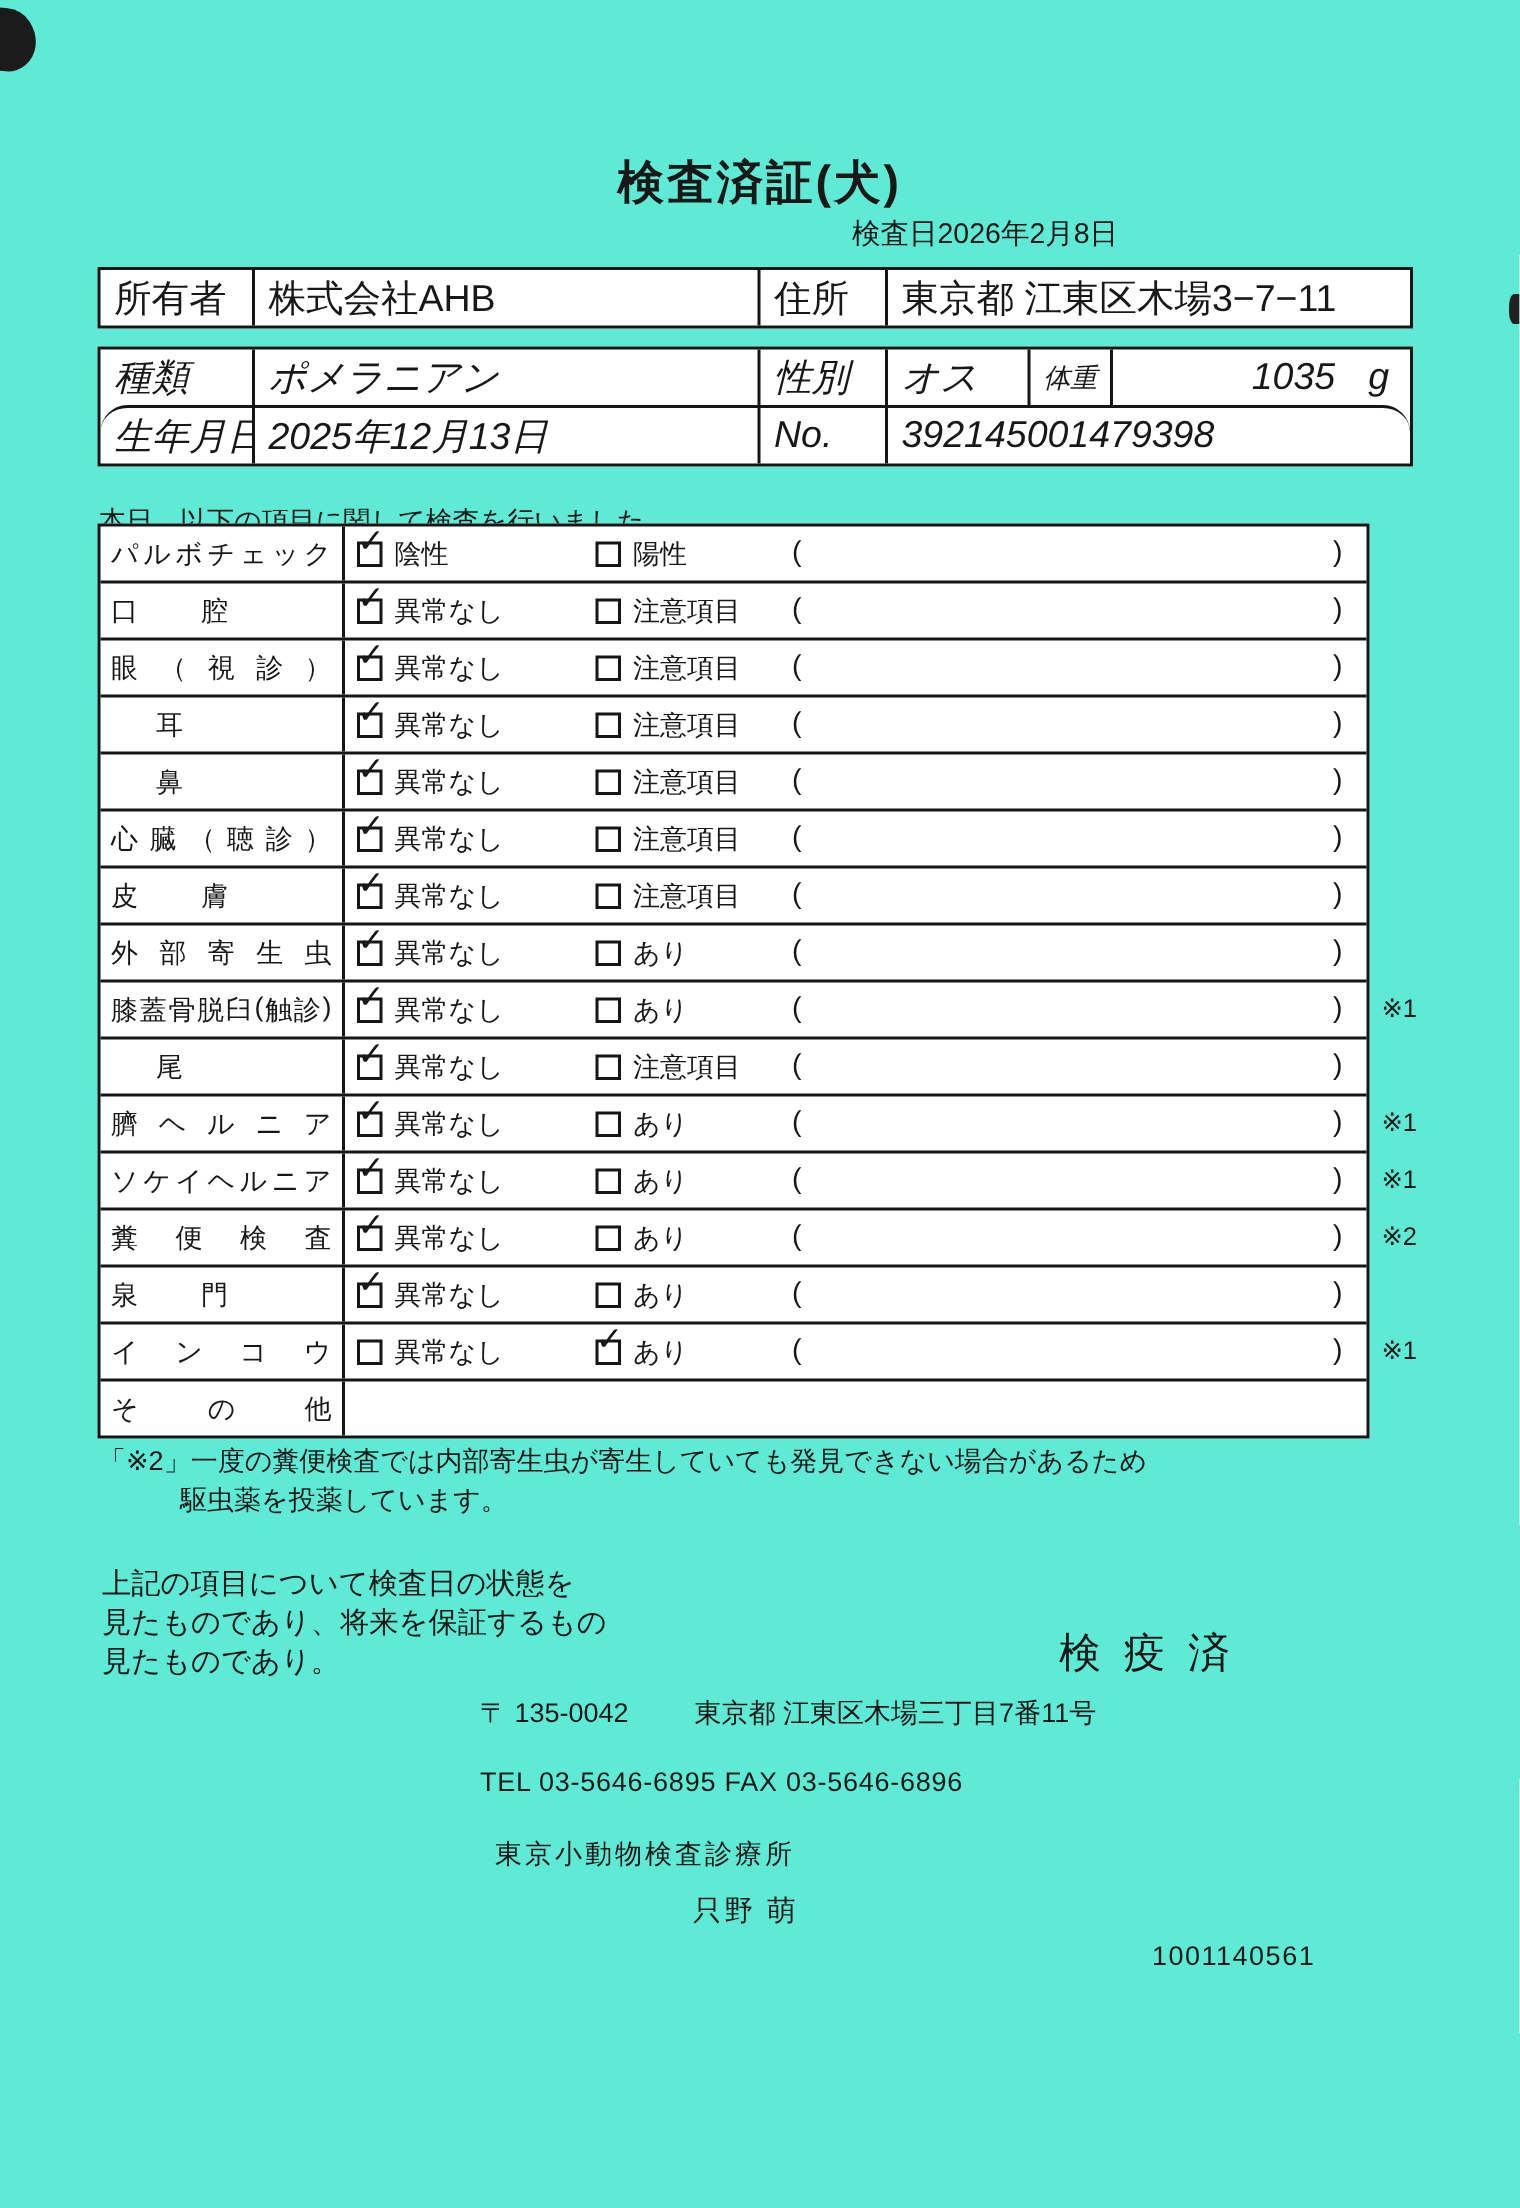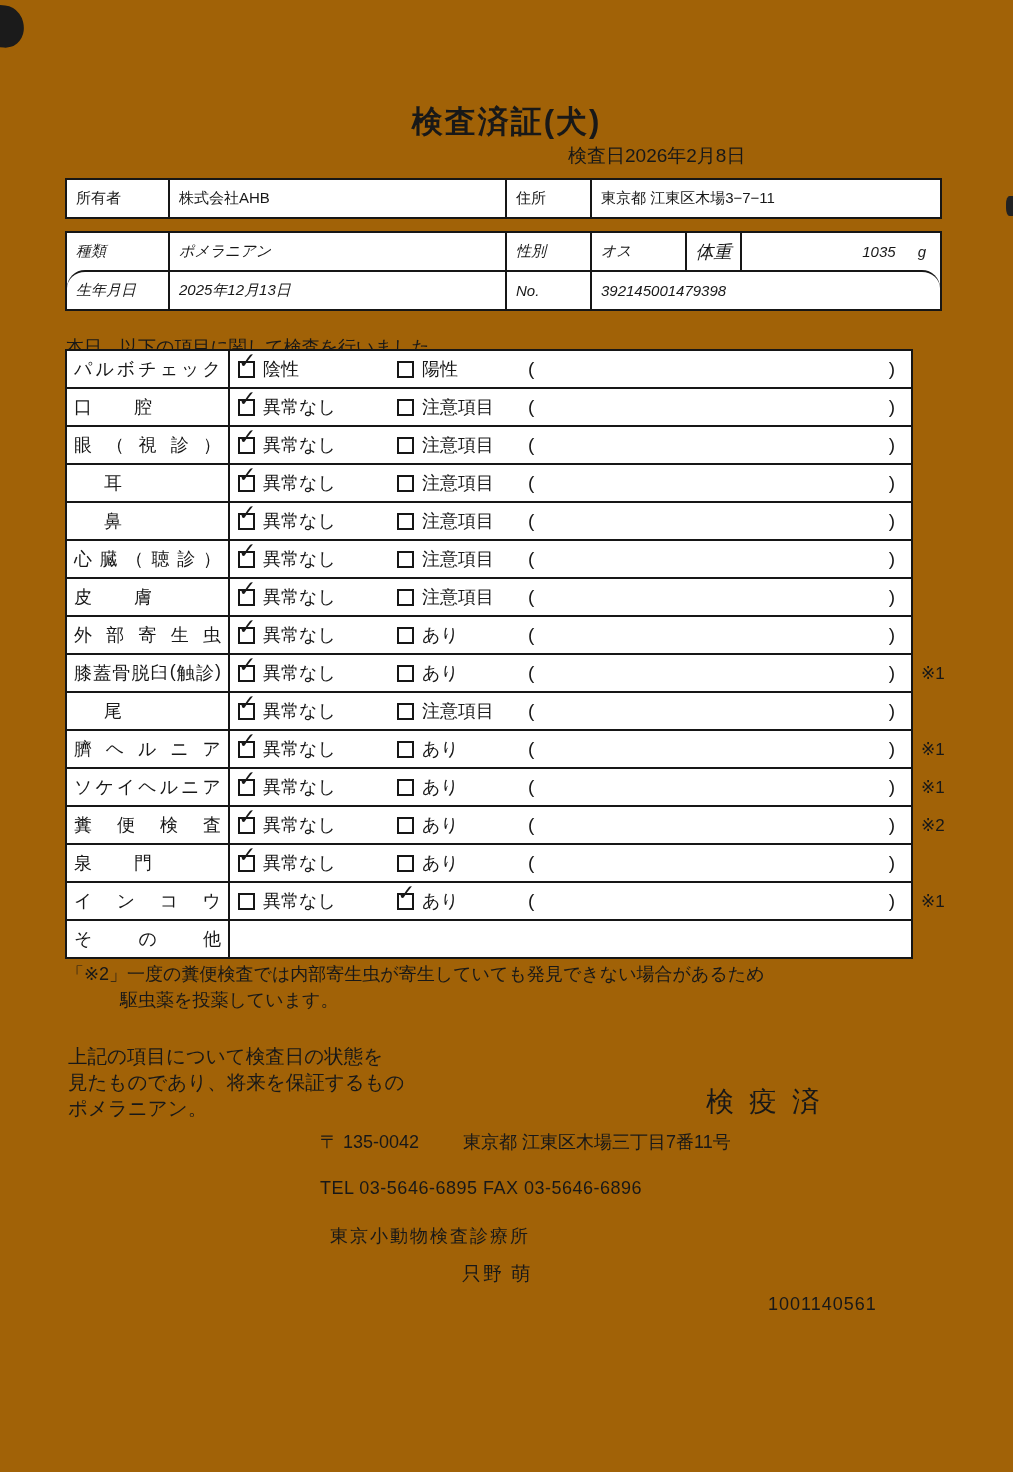--- a/index.html
+++ b/index.html
@@ -1,20 +1,20 @@
 <!DOCTYPE html>
 <html><head>
 <meta charset="utf-8">
 <style>
   html, body { margin: 0; padding: 0; background: #ffffff; }
   .page {
     position: relative;
     width: 1013px;
     height: 1472px;
-    background: #a16207;
+    background: #5eead4;
     color: #181818;
     font-family: "Liberation Sans", "DejaVu Sans", sans-serif;
     overflow: hidden;
   }
 
   
   .artifact-1 {
     position: absolute; top: 6px; left: -6px; width: 30px; height: 42px;
     background: #1b1b1b; border-radius: 0 70% 60% 0 / 0 55% 45% 0;
     transform: rotate(6deg);
@@ -34,21 +34,21 @@
     display: flex; justify-content: flex-start; font-size: 19px;
   }
 
   .tbl { position: absolute; left: 65px; width: 877px; border: 2px solid #161616; box-sizing: border-box; background: #fff; }
   .owner-tbl { top: 178px; }
   .pet-tbl { top: 231px; font-style: italic; }
   .trow { display: flex; height: 37px; }
   .trow + .trow { border-top: 2px solid #161616; border-radius: 18px; }
   .cell {
     box-sizing: border-box; border-right: 2px solid #161616;
-    display: flex; align-items: center; padding: 0 9px; font-size: 15px;
+    display: flex; align-items: center; padding: 0 9px; font-size: 25px;
     white-space: nowrap; overflow: hidden;
   }
   .cell:last-child { border-right: none; }
   .w103 { width: 103px; }
   .w337 { width: 337px; }
   .w85  { width: 85px; }
   .w95  { width: 95px; }
   .w55  { width: 55px; padding: 0 4px; font-size: 18px; justify-content: center; }
   .flex1 { flex: 1; }
   .weight-cell { justify-content: flex-end; gap: 22px; padding-right: 14px; }
@@ -532,21 +532,21 @@
     </div>
 
   <div class="footnotes">
     <div>「※2」一度の糞便検査では内部寄生虫が寄生していても発見できない場合があるため</div>
     <div class="indent">駆虫薬を投薬しています。</div>
   </div>
 
   <div class="disclaimer">
     <div>上記の項目について検査日の状態を</div>
     <div>見たものであり、将来を保証するもの</div>
-    <div>ポメラニアン。</div>
+    <div>見たものであり。</div>
   </div>
 
   <div class="stamp">検疫済</div>
 
   <div class="postal-line">
     <span>〒 135-0042</span>
     <span>東京都 江東区木場三丁目7番11号</span>
   </div>
 
   <div class="tel-line">TEL 03-5646-6895  FAX 03-5646-6896</div>

